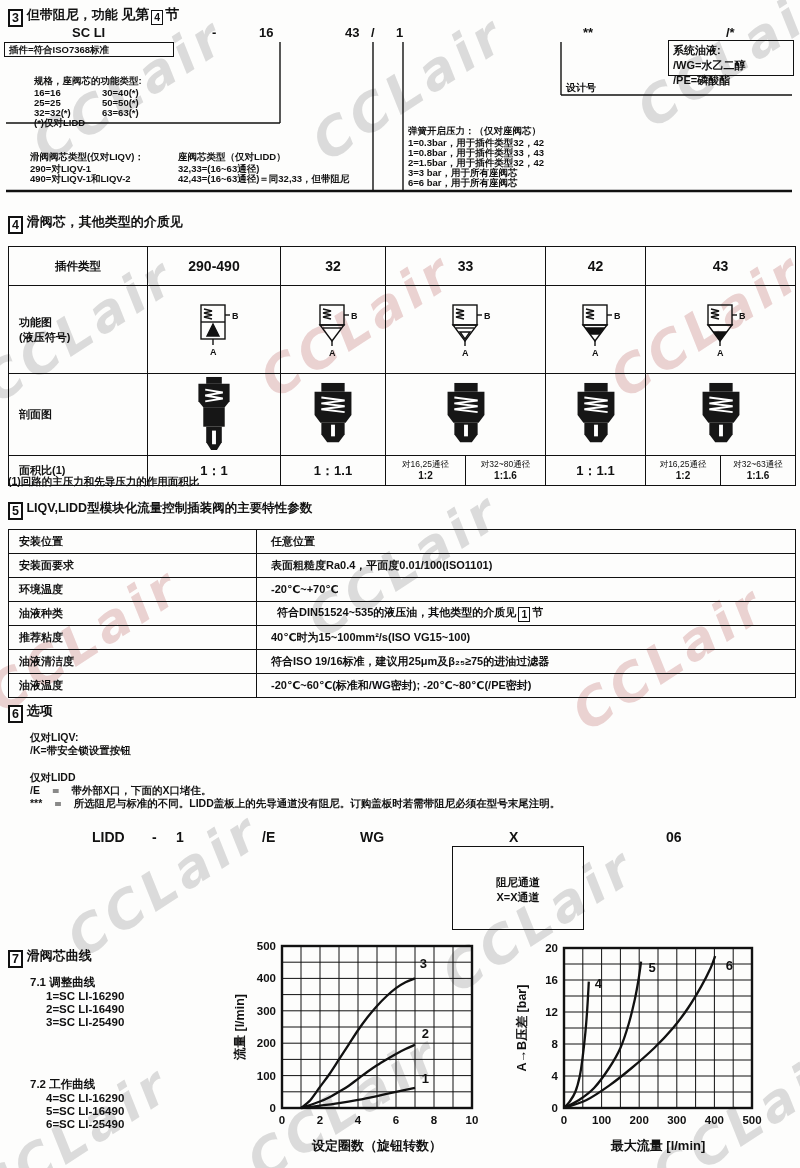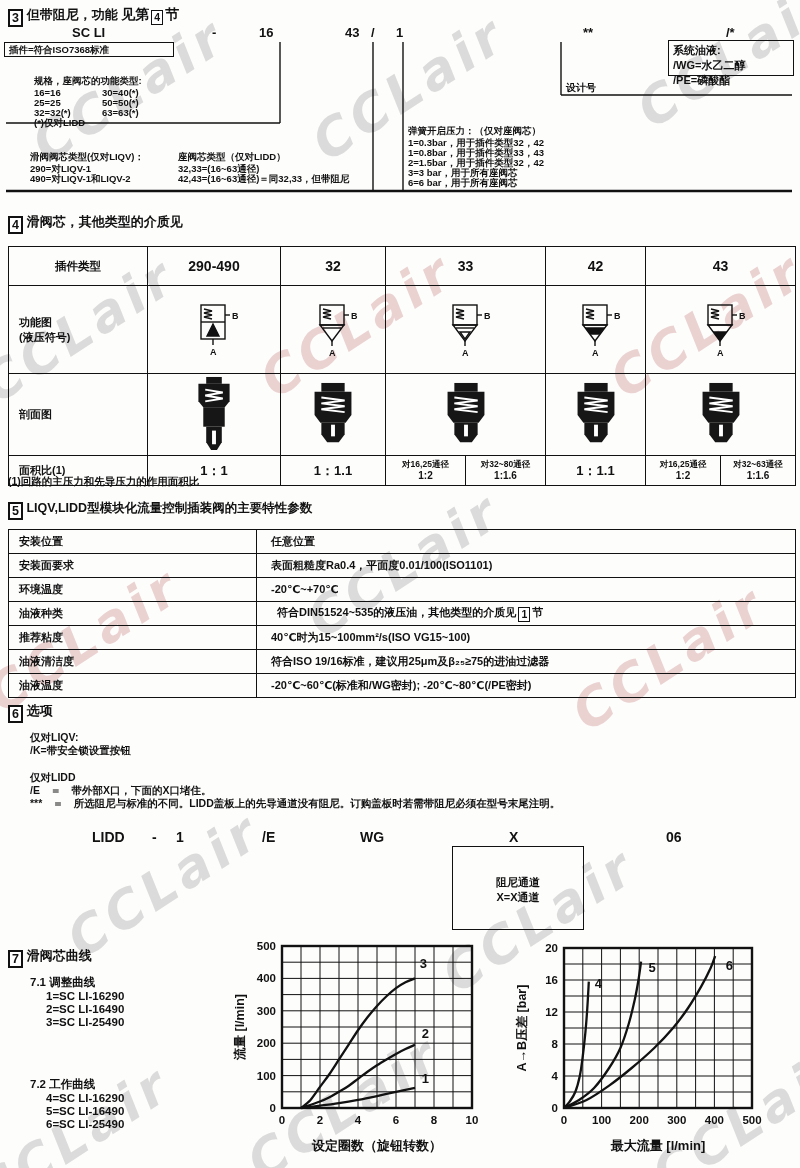--- a/index.html
+++ b/index.html
@@ -17,21 +17,21 @@
 .numbox{display:inline-block;border:2px solid #111;min-width:15px;height:18px;line-height:14px;
   padding:0 2px;text-align:center;font-weight:700;font-size:12.5px;vertical-align:-3px;background:#fff}
 .numbox.sm{height:15px;line-height:12px;min-width:12px;font-size:10.5px;vertical-align:-2px;border-width:1.5px;margin:0 2px}
 .box{position:absolute;border:1.7px solid #111;font-weight:700;background:transparent}
 svg.lines{position:absolute;left:0;top:0}
 svg.lines line{stroke:#111;stroke-width:1.4}
 svg.lines line.thick{stroke-width:2.6}
 table.tbl{border-collapse:collapse;table-layout:fixed;position:absolute;background:transparent}
 .tbl td,.tbl th{border:1.5px solid #111;text-align:center;font-weight:700;overflow:hidden}
 .tbl .lab{text-align:left;padding-left:10px}
-.sub .s1{font-size:8.5px;font-weight:700;line-height:1.2}
+.sub .s1{font-size:8.5px;font-weight:400;line-height:1.2}
 .sub .s2{font-size:10px;font-weight:700;line-height:1.2}
 svg text{font-family:"Liberation Sans","DejaVu Sans",sans-serif;font-weight:700;fill:#111}
 svg.chart{position:absolute}
 .hsym,.xsec{display:block;margin:0 auto}
 </style>
 </head>
 <body>
 
 <div id="page">
 

